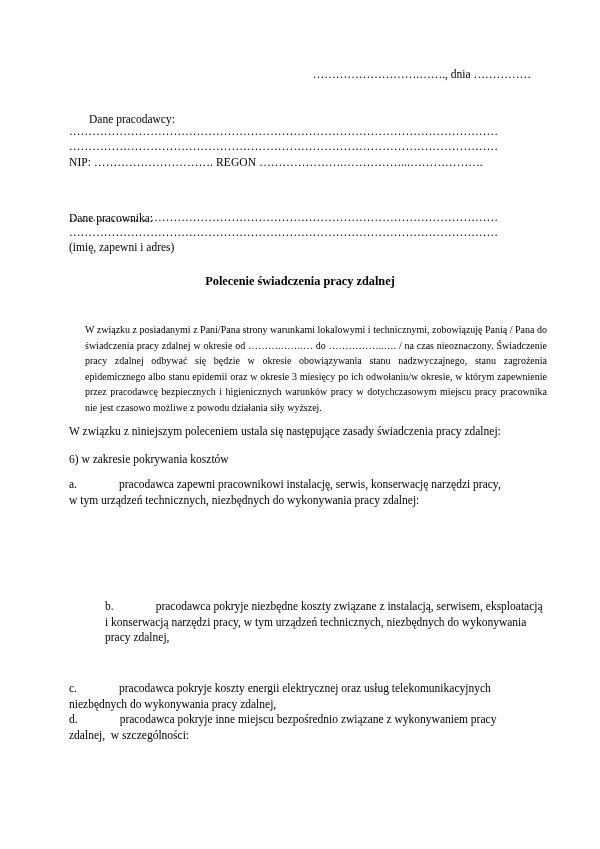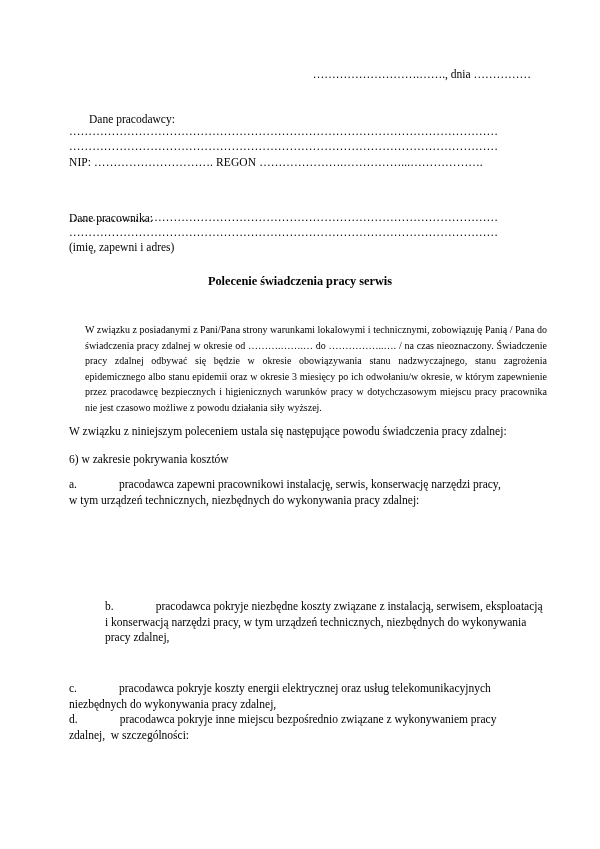--- a/index.html
+++ b/index.html
@@ -108,25 +108,25 @@
     <div class="at-emp-label line">Dane pracodawcy:</div>
     <div class="at-emp-d1 dots-line">…………………………………………………………………………………………………</div>
     <div class="at-emp-d2 dots-line">…………………………………………………………………………………………………</div>
     <div class="at-nip dots-line">NIP: …………………………. REGON ………………….……………...……………….</div>
 
     <div class="at-wrk-label line">Dane pracownika:</div>
     <div class="at-wrk-d1 dots-line">…………………………………………………………………………………………………</div>
     <div class="at-wrk-d2 dots-line">…………………………………………………………………………………………………</div>
     <div class="at-wrk-note small-note">(imię, zapewni i adres)</div>
 
-    <h1 class="at-title title">Polecenie świadczenia pracy serwis</h1>
+    <h1 class="at-title title">Polecenie świadczenia pracy zdalnej</h1>
 
     <p class="at-p1 para">W związku z posiadanymi z Pani/Pana strony warunkami lokalowymi i technicznymi, zobowiązuję Panią / Pana do świadczenia pracy zdalnej w okresie od ……….…….… do ……………..…. / na czas nieoznaczony. Świadczenie pracy zdalnej odbywać się będzie w okresie obowiązywania stanu nadzwyczajnego, stanu zagrożenia epidemicznego albo stanu epidemii oraz w okresie 3 miesięcy po ich odwołaniu/w okresie, w którym zapewnienie przez pracodawcę bezpiecznych i higienicznych warunków pracy w dotychczasowym miejscu pracy pracownika nie jest czasowo możliwe z powodu działania siły wyższej.</p>
 
-    <p class="at-p2 para-left">W związku z niniejszym poleceniem ustala się następujące powodu świadczenia pracy zdalnej:</p>
+    <p class="at-p2 para-left">W związku z niniejszym poleceniem ustala się następujące zasady świadczenia pracy zdalnej:</p>
 
     <p class="at-p3 para-left">6) w zakresie pokrywania kosztów</p>
 
     <div class="at-a para-left"><span>a.</span><span class="tab"></span><span>pracodawca zapewni pracownikowi instalację, serwis, konserwację narzędzi pracy,
 w tym urządzeń technicznych, niezbędnych do wykonywania pracy zdalnej:</span></div>
 
     <div class="at-b para-left"><span>b.</span><span class="tab"></span><span>pracodawca pokryje niezbędne koszty związane z instalacją, serwisem, eksploatacją
 i konserwacją narzędzi pracy, w tym urządzeń technicznych, niezbędnych do wykonywania
 pracy zdalnej,</span></div>
 

